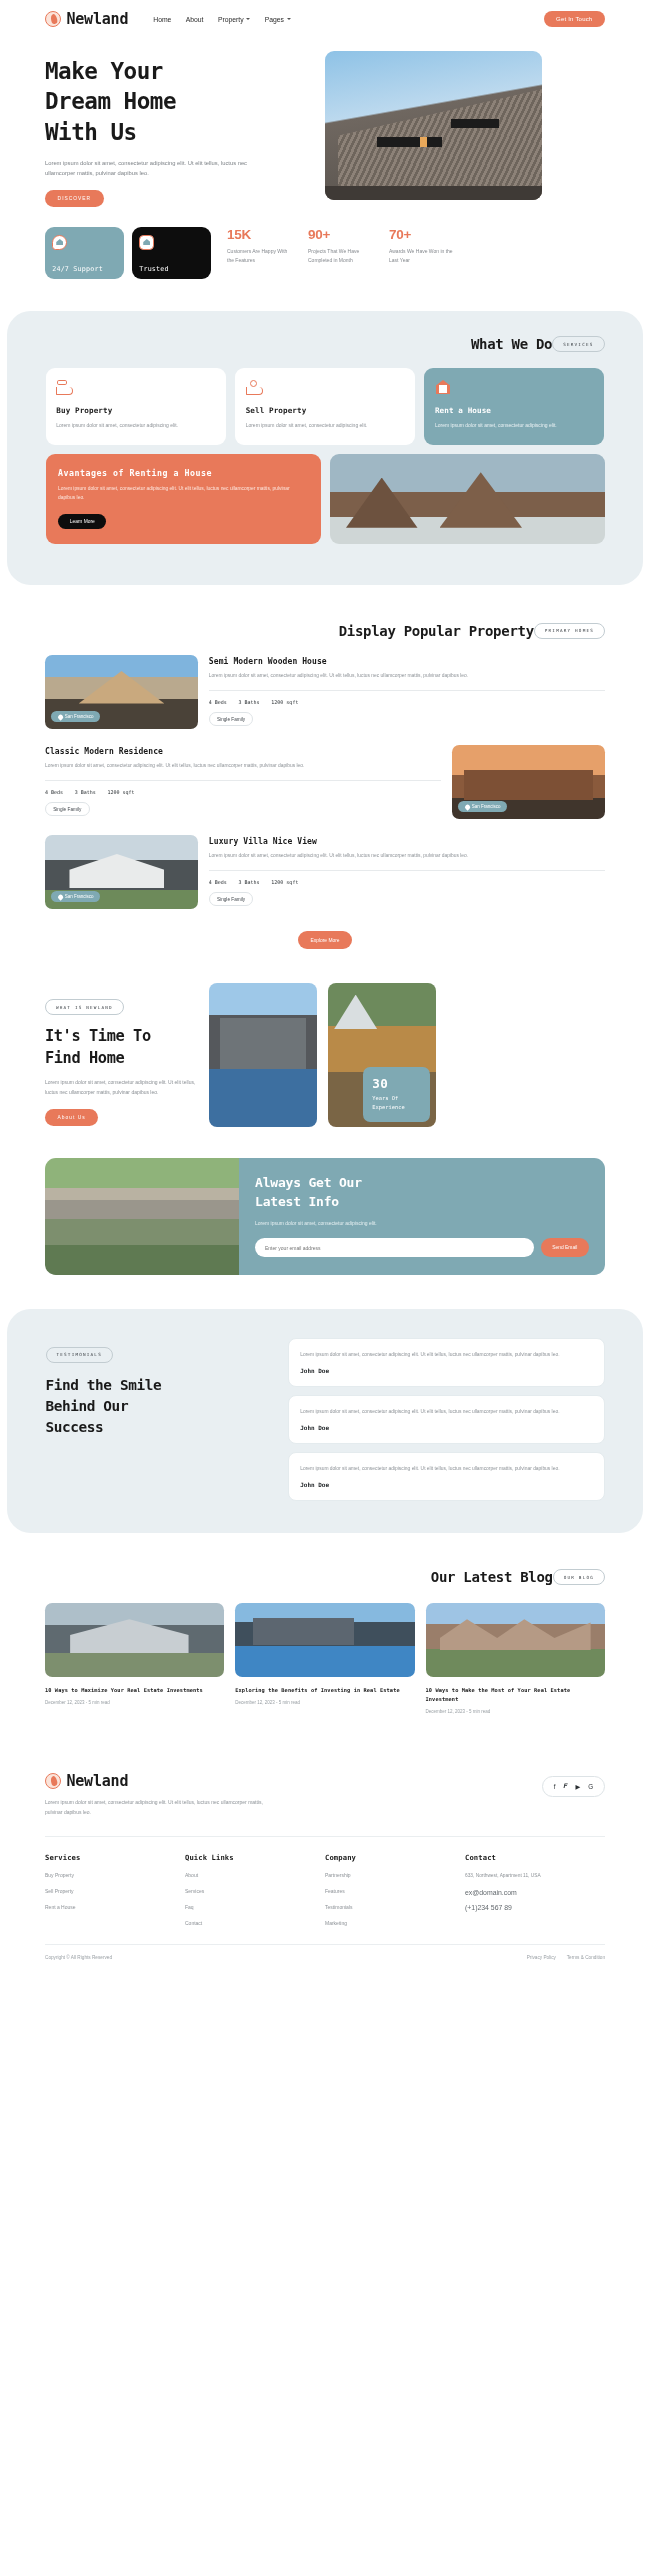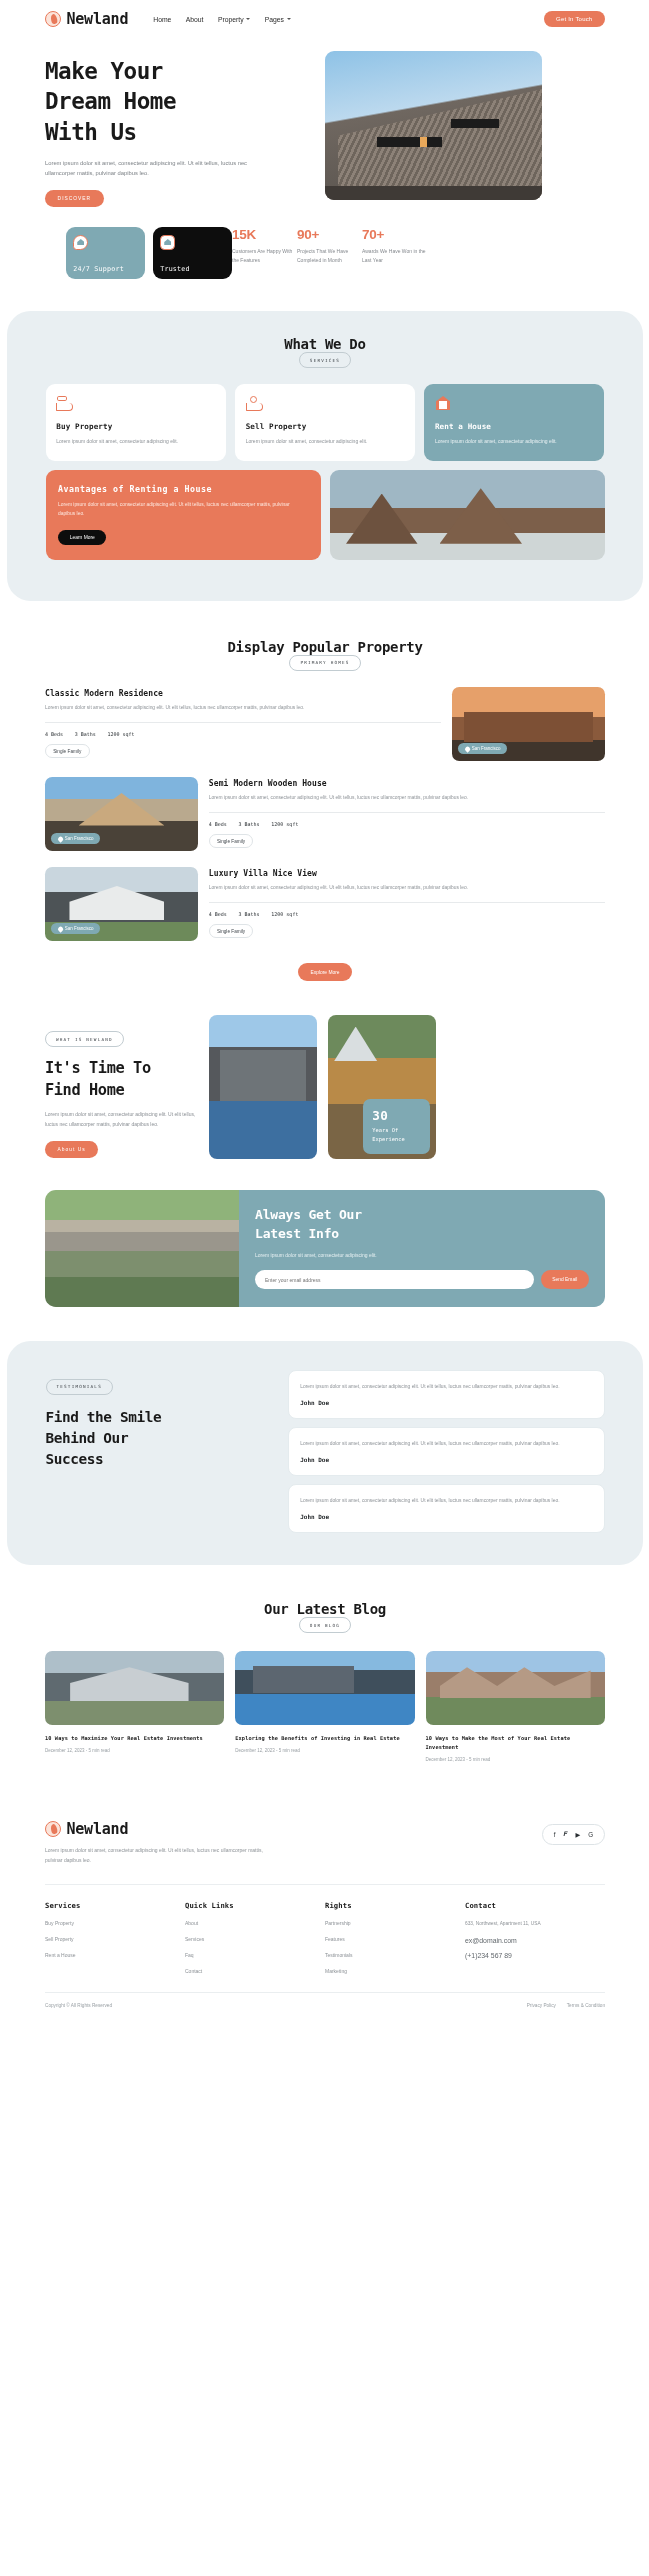--- a/index.html
+++ b/index.html
@@ -73,45 +73,45 @@
   .hero-img .w2{ left:58%; top:46%; width:22%; height:6%; }
   .hero-img .glow{ position:absolute; left:44%; top:58%; width:3%; height:7%; background:#e8a85a; }
   .hero-img .ground{ position:absolute; left:0; bottom:0; width:100%; height:9%; background:#3f3a36; }
 
   
   .stats{ display:flex; align-items:flex-start; gap:0; padding:20px 45px 0; }
   .fcard{
     width:79px; height:52px; border-radius:9px; position:relative;
     padding:7.2px; flex:none;
   }
-  .fcard.teal{ background:var(--teal);margin-left:21px; }
+  .fcard.teal{ background:var(--teal); }
   .fcard.black{ background:#0d0d0d; margin-left:8px; }
   .fcard .ic{
     width:15.3px;height:15.3px;border-radius:4.5px;background:#fff;
     position:relative; display:flex;align-items:center;justify-content:center;
     border:1.4px solid var(--orange);
   }
   .fcard.teal .ic{ border-radius:50% 50% 50% 3.6px; }
   .fcard .ic .house{
     width:7.2px;height:6.3px;background:var(--teal);
     clip-path:polygon(50% 0,100% 45%,100% 100%,0 100%,0 45%);
   }
   .fcard.black .ic .house{ background:var(--teal); }
   .fcard .lbl{
     position:absolute; left:7.2px; bottom:6.3px; color:#fff;
     font-size:6.7px; letter-spacing:0.2px;
   }
-  .statbox{ width:65px; }
+  .statbox{ margin-left:16px; width:65px; }
   .statbox:first-of-type{ margin-left:21.7px; }
   .stat-num{ color:var(--orange); font-size:13.5px; font-weight:700; letter-spacing:-0.3px; }
   .stat-txt{ font-size:5px; line-height:1.85; color:#85898e; margin-top:4.5px; }
 
   
   .band{ background:var(--lightbg); border-radius:23.5px; margin:32px 7.2px 0; padding:25px 0 32px; }
-  .sec-head{ display:flex; align-items:center; justify-content:flex-end;flex-direction:column; }
+  .sec-head{ display:flex; align-items:center; justify-content:flex-end; }
   .sec-title{ font-size:14px; font-weight:700; letter-spacing:-0.3px; }
   .pill{
     border:0.9px solid #c2ccd1; border-radius:18px; background:transparent;
     font-size:4.3px; letter-spacing:1.2px; padding:4.5px 10px; color:#3a3f44; cursor:pointer;
   }
   .svc-row{ display:flex; gap:9px; margin-top:16px; }
   .svc{
     flex:1; background:#fff; border-radius:9px; padding:11.7px 10.8px 14.4px;
   }
   .svc.active{ background:var(--teal); }
@@ -430,54 +430,54 @@
   </div>
 </section>
 
 <section class="sec2">
   <div class="sec-head">
     <h2 class="mono sec-title">Display Popular Property</h2>
     <button class="mono pill">PRIMARY HOMES</button>
   </div>
 
   <div class="prop">
+    <div class="prop-img p1">
+      <div class="loc">
+        <i class="pin"></i>
+        <span>San Francisco</span>
+      </div>
+    </div>
+    <div class="prop-body">
+      <h3 class="mono">Semi Modern Wooden House</h3>
+      <p>Lorem ipsum dolor sit amet, consectetur adipiscing elit. Ut elit tellus, luctus nec ullamcorper mattis, pulvinar dapibus leo.</p>
+      <div class="mono specs">
+        <span>4 Beds</span>
+        <span>3 Baths</span>
+        <span>1200 sqft</span>
+      </div>
+      <span class="tag">Single Family</span>
+    </div>
+  </div>
+
+  <div class="prop">
     <div class="prop-body">
       <h3 class="mono">Classic Modern Residence</h3>
       <p>Lorem ipsum dolor sit amet, consectetur adipiscing elit. Ut elit tellus, luctus nec ullamcorper mattis, pulvinar dapibus leo.</p>
       <div class="mono specs">
         <span>4 Beds</span>
         <span>3 Baths</span>
         <span>1200 sqft</span>
       </div>
       <span class="tag">Single Family</span>
     </div>
     <div class="prop-img p2">
       <div class="loc">
         <i class="pin"></i>
         <span>San Francisco</span>
       </div>
-    </div>
-  </div>
-
-  <div class="prop">
-    <div class="prop-img p1">
-      <div class="loc">
-        <i class="pin"></i>
-        <span>San Francisco</span>
-      </div>
-    </div>
-    <div class="prop-body">
-      <h3 class="mono">Semi Modern Wooden House</h3>
-      <p>Lorem ipsum dolor sit amet, consectetur adipiscing elit. Ut elit tellus, luctus nec ullamcorper mattis, pulvinar dapibus leo.</p>
-      <div class="mono specs">
-        <span>4 Beds</span>
-        <span>3 Baths</span>
-        <span>1200 sqft</span>
-      </div>
-      <span class="tag">Single Family</span>
     </div>
   </div>
 
   <div class="prop">
     <div class="prop-img p3">
       <div class="loc">
         <i class="pin"></i>
         <span>San Francisco</span>
       </div>
     </div>
@@ -600,21 +600,21 @@
       <a href="#">Rent a House</a>
     </div>
     <div class="f-col">
       <h5 class="mono">Quick Links</h5>
       <a href="#">About</a>
       <a href="#">Services</a>
       <a href="#">Faq</a>
       <a href="#">Contact</a>
     </div>
     <div class="f-col">
-      <h5 class="mono">Rights</h5>
+      <h5 class="mono">Company</h5>
       <a href="#">Partnership</a>
       <a href="#">Features</a>
       <a href="#">Testimonials</a>
       <a href="#">Marketing</a>
     </div>
     <div class="f-col f-contact">
       <h5 class="mono">Contact</h5>
       <div class="addr">633, Northwest, Apartment 11, USA</div>
       <div class="em">ex@domain.com</div>
       <div class="ph2">(+1)234 567 89</div>

